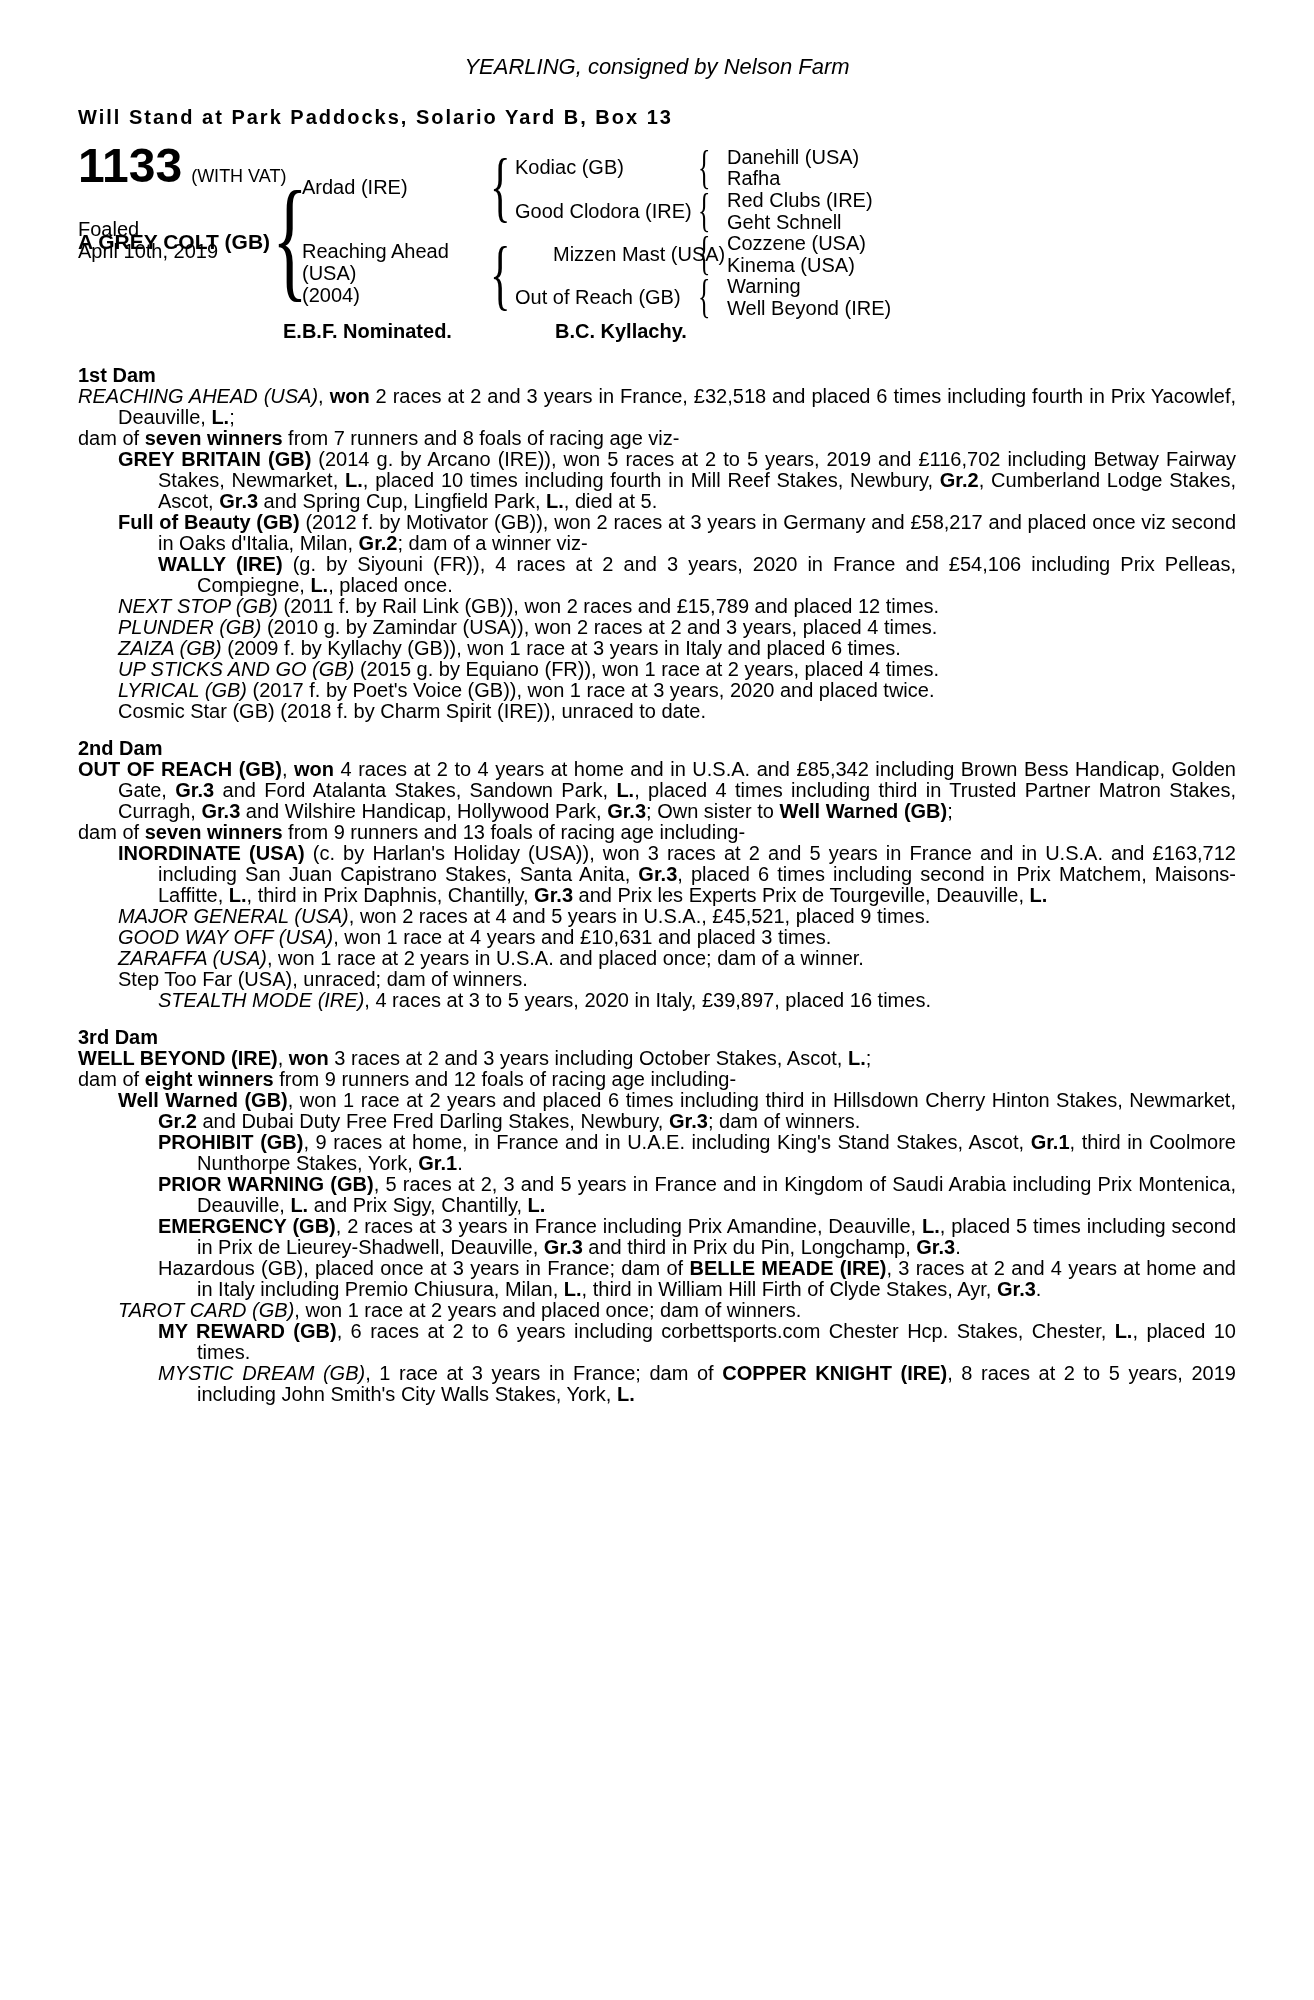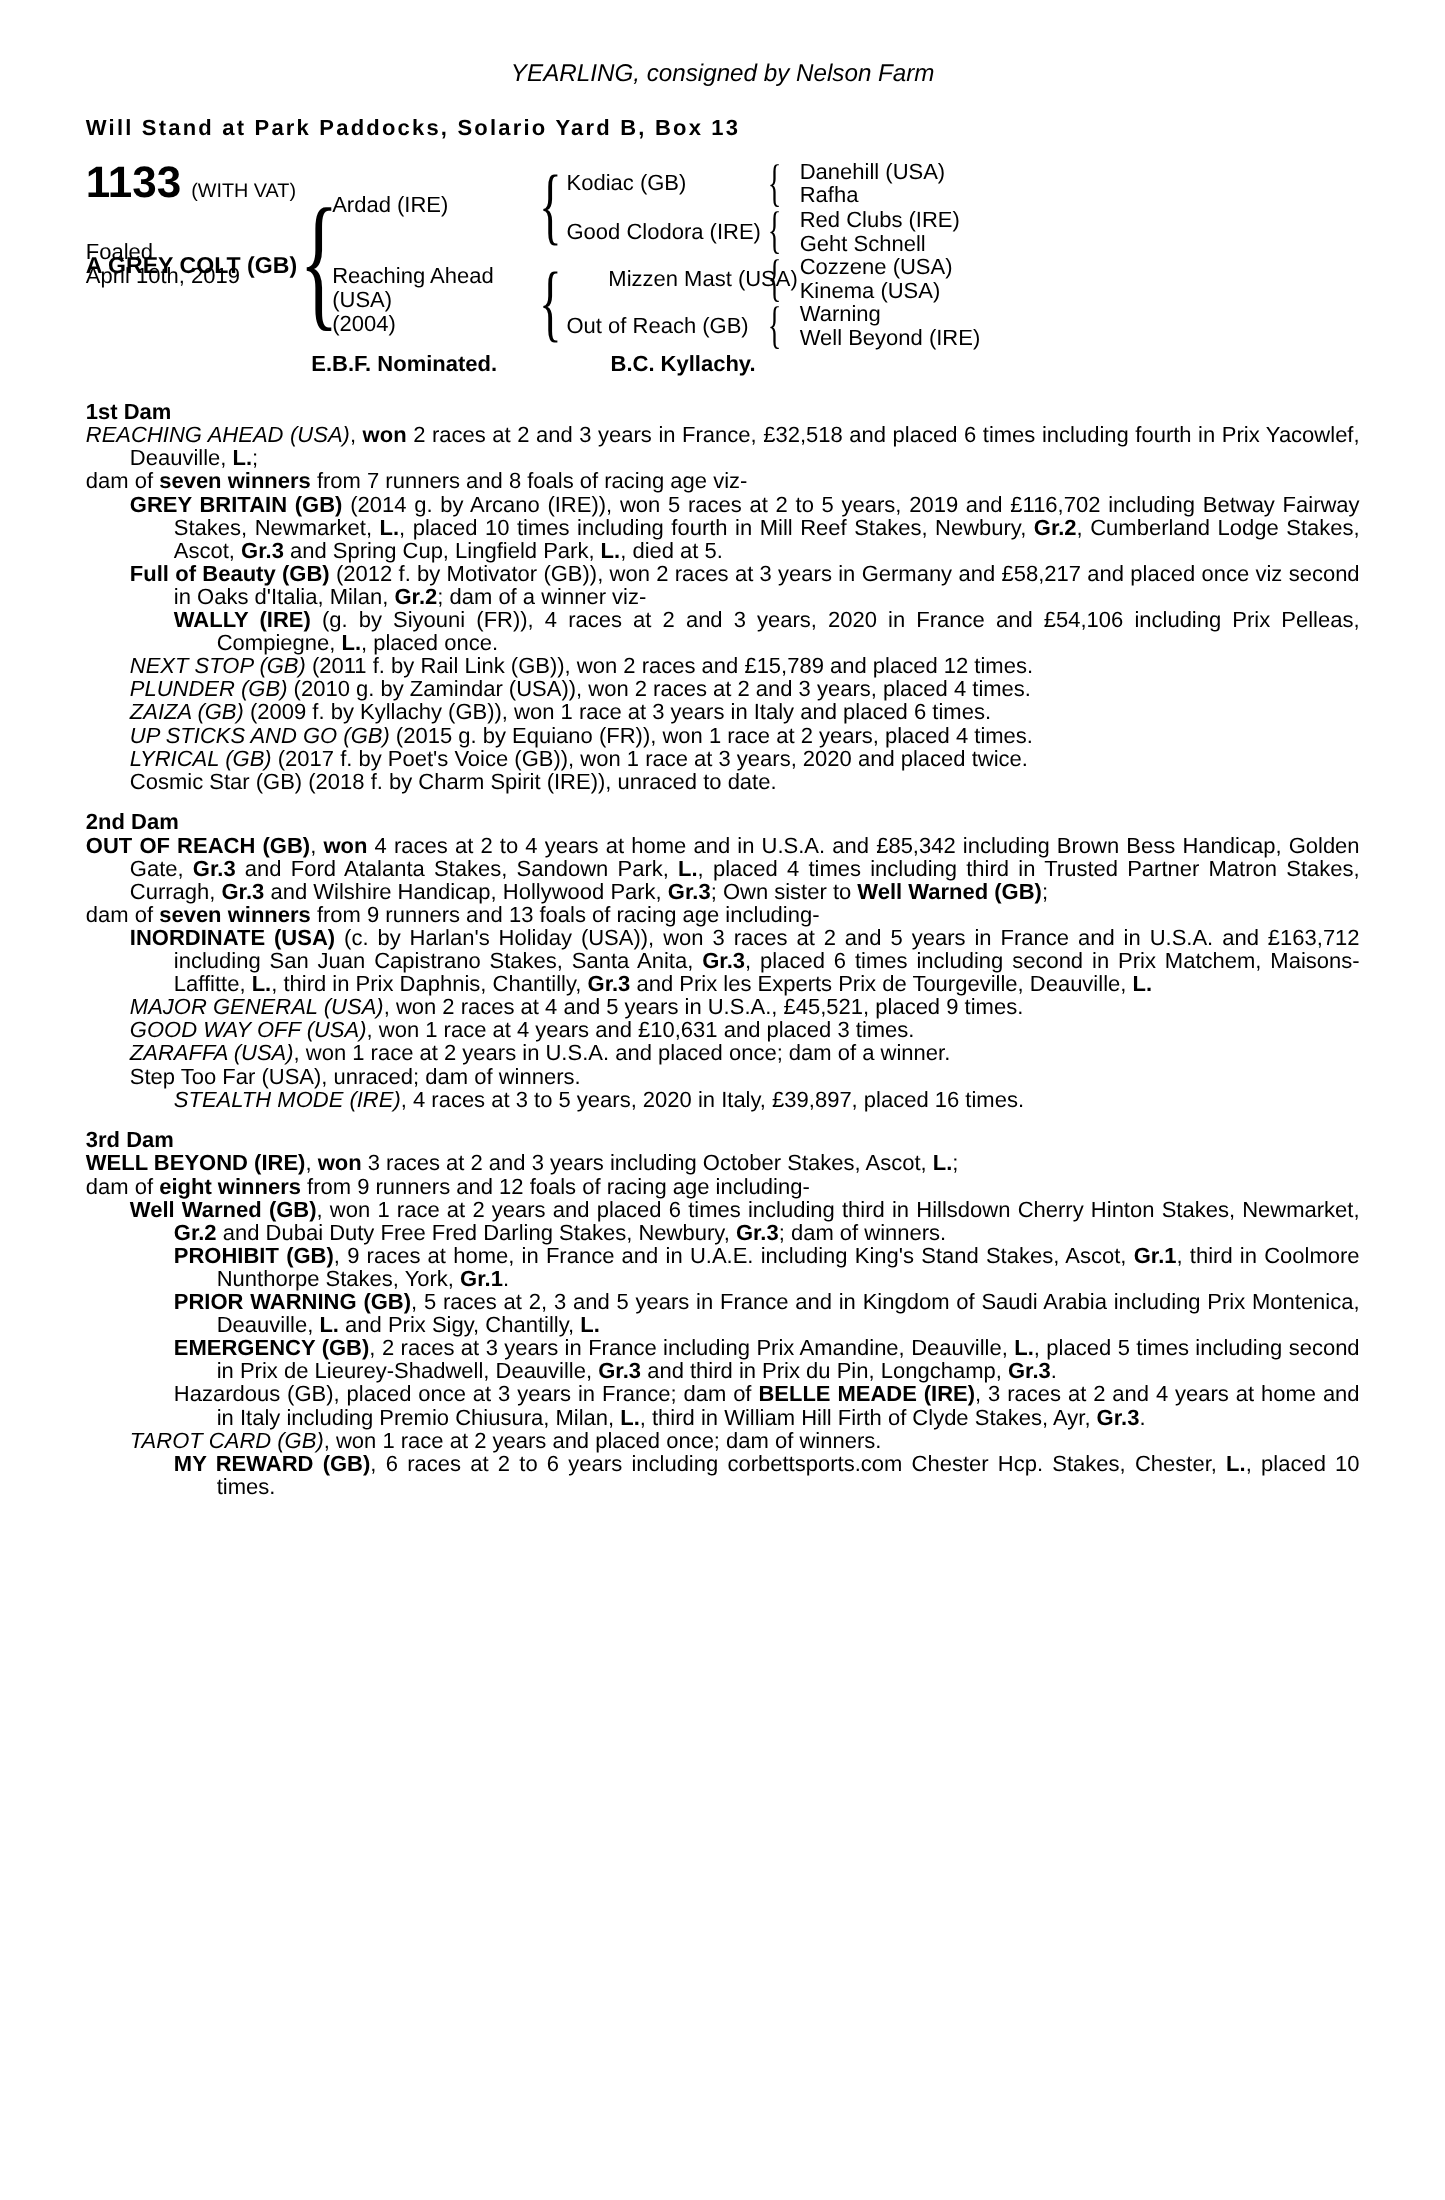--- a/index.html
+++ b/index.html
@@ -23,21 +23,21 @@
   .stand-line {
     margin-top: 27px;
     font-weight: bold;
     font-size: 20px;
     letter-spacing: 2px;
   }
   
   .pedigree { position: relative; height: 202px; margin-top: 16px; font-size: 20px; }
   .ped { position: absolute; white-space: nowrap; line-height: 22px; }
   .pos-lot   { left: 0;   top: 2px; display: flex; align-items: baseline; gap: 9px; }
-  .lot-number { font-size: 40px; font-weight: bold; line-height: 40px; }
+  .lot-number { font-size: 48px; font-weight: bold; line-height: 40px; }
   .vat-note   { font-size: 18px; }
   .pos-desc   { left: 0; top: 50px; font-weight: bold; font-size: 21px; margin-top: 37px; }
   .pos-foaled { left: 0; top: 74px; }
   .pos-date   { left: 0; top: 96px; }
   .pos-sire      { left: 224px; top: 32px; }
   .pos-damline1  { left: 224px; top: 96px; }
   .pos-damline2  { left: 224px; top: 118px; }
   .pos-damline3  { left: 224px; top: 140px; }
   .pos-gp1 { left: 437px; top: 12px; }
   .pos-gp2 { left: 437px; top: 56px; }
@@ -160,16 +160,17 @@
         <h2 class="dam-heading">3rd Dam</h2>
         <p class="para lvl0"><b>WELL BEYOND (IRE)</b>, <b>won</b> 3 races at 2 and 3 years including October Stakes, Ascot, <b>L.</b>;</p>
         <p class="para lvl0">dam of <b>eight winners</b> from 9 runners and 12 foals of racing age including-</p>
         <p class="para lvl1"><b>Well Warned (GB)</b>, won 1 race at 2 years and placed 6 times including third in Hillsdown Cherry Hinton Stakes, Newmarket, <b>Gr.2</b> and Dubai Duty Free Fred Darling Stakes, Newbury, <b>Gr.3</b>; dam of winners.</p>
         <p class="para lvl2"><b>PROHIBIT (GB)</b>, 9 races at home, in France and in U.A.E. including King's Stand Stakes, Ascot, <b>Gr.1</b>, third in Coolmore Nunthorpe Stakes, York, <b>Gr.1</b>.</p>
         <p class="para lvl2"><b>PRIOR WARNING (GB)</b>, 5 races at 2, 3 and 5 years in France and in Kingdom of Saudi Arabia including Prix Montenica, Deauville, <b>L.</b> and Prix Sigy, Chantilly, <b>L.</b></p>
         <p class="para lvl2"><b>EMERGENCY (GB)</b>, 2 races at 3 years in France including Prix Amandine, Deauville, <b>L.</b>, placed 5 times including second in Prix de Lieurey-Shadwell, Deauville, <b>Gr.3</b> and third in Prix du Pin, Longchamp, <b>Gr.3</b>.</p>
         <p class="para lvl2">Hazardous (GB), placed once at 3 years in France; dam of <b>BELLE MEADE (IRE)</b>, 3 races at 2 and 4 years at home and in Italy including Premio Chiusura, Milan, <b>L.</b>, third in William Hill Firth of Clyde Stakes, Ayr, <b>Gr.3</b>.</p>
         <p class="para lvl1"><i>TAROT CARD (GB)</i>, won 1 race at 2 years and placed once; dam of winners.</p>
         <p class="para lvl2"><b>MY REWARD (GB)</b>, 6 races at 2 to 6 years including corbettsports.com Chester Hcp. Stakes, Chester, <b>L.</b>, placed 10 times.</p>
+        <p class="para lvl2"><i>MYSTIC DREAM (GB)</i>, 1 race at 3 years in France; dam of <b>COPPER KNIGHT (IRE)</b>, 8 races at 2 to 5 years, 2019 including John Smith's City Walls Stakes, York, <b>L.</b></p>
       </section>
     </main>
 
 </div>
 
 </body></html>

